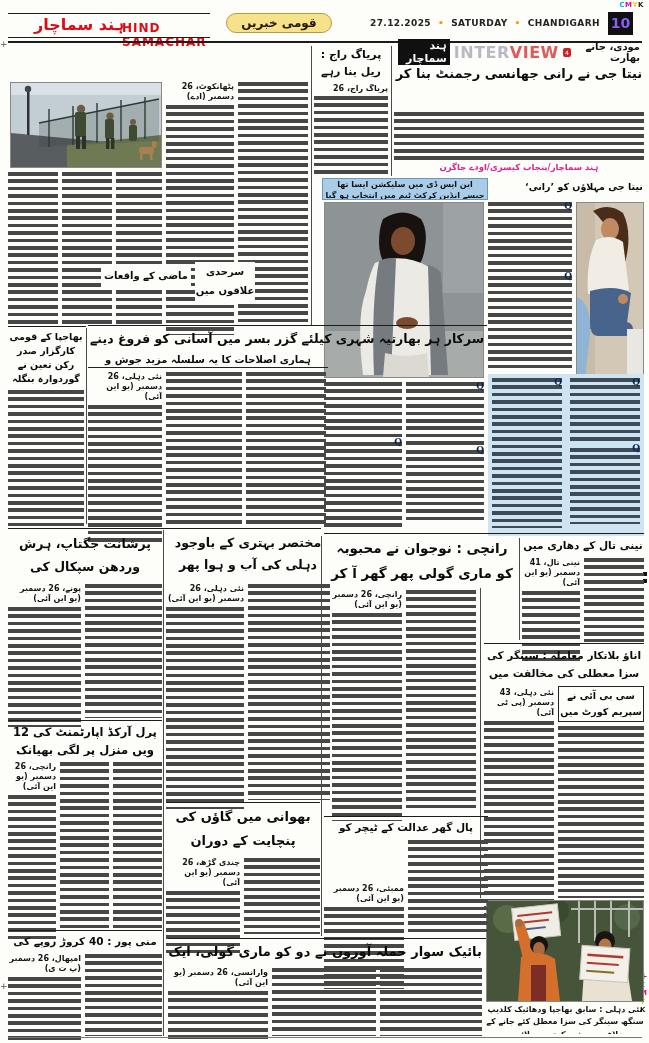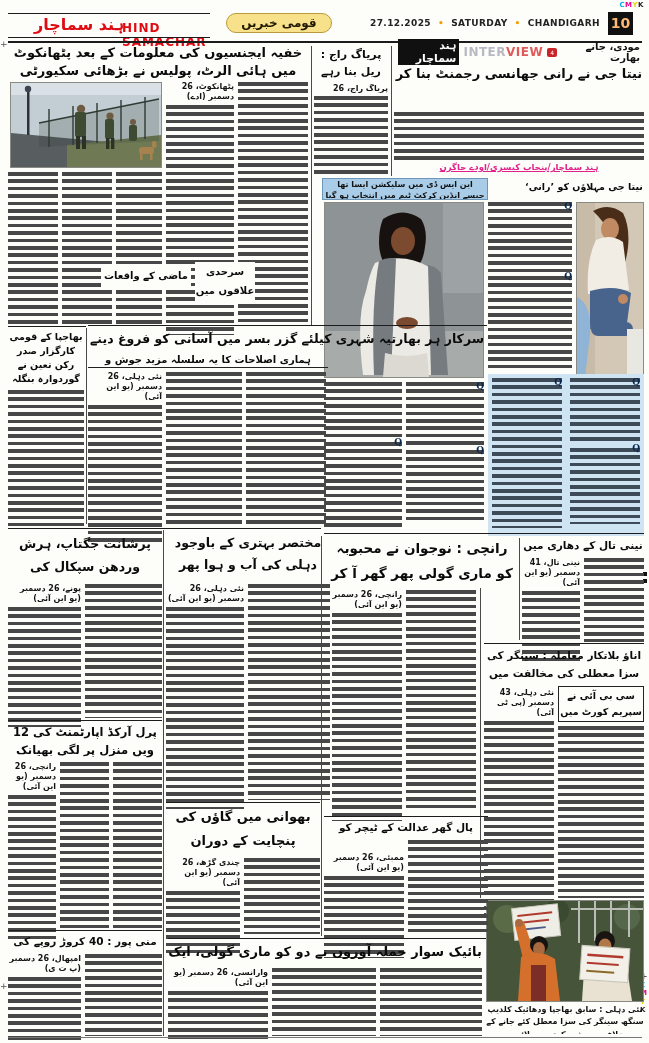--- a/index.html
+++ b/index.html
@@ -17,21 +17,21 @@
   .photo{border:1px solid #8a8a84;background:#bbb;overflow:hidden;}
   .cap{font-size:8px;font-weight:700;direction:rtl;text-align:center;line-height:1.55;color:#101010;overflow:hidden;}
   .kline{flex:1;height:2px;background:#2a2a2a;margin-top:6px;}
   .bluebox{background:#a9cde8;border:1px solid #6c97b8;}
   .bluezone{background:#cfe4f2;}
   .boxed{border:1.5px solid #222;background:#fdfdfa;}
   .masthead-u{color:#e00a12;font-weight:700;font-size:16px;direction:rtl;line-height:1.2;}
   .masthead-l{color:#e00a12;font-weight:700;font-size:12px;letter-spacing:1px;}
   .banner{background:#f8e18b;border:1px solid #b99b3e;border-radius:10px;font-size:12px;font-weight:700;
           text-align:center;direction:rtl;line-height:18px;color:#201a00;}
-  .pagebox{background:#101010;color:#fdba74;font-weight:700;font-size:14px;text-align:center;line-height:23px;}
+  .pagebox{background:#101010;color:#8b5cf6;font-weight:700;font-size:14px;text-align:center;line-height:23px;}
   .edrow{font-size:9px;font-weight:700;color:#222;letter-spacing:.4px;display:flex;gap:7px;align-items:center;justify-content:flex-end;}
   .bullet{color:#f59d00;font-size:9px;}
   .cmyk{font-size:7px;font-weight:700;letter-spacing:.5px;}
   .crop{color:#555;font-size:9px;line-height:1;}
 </style>
 </head>
 <body>
 
 <div class="sheet">
 
@@ -63,21 +63,20 @@
     <span>27.12.2025</span>
     <span class="bullet">•</span>
     <span>SATURDAY</span>
     <span class="bullet">•</span>
     <span>CHANDIGARH</span>
   </div>
   <div class="abs pagebox" style="left:608px;top:12px;width:25px;height:23px;">10</div>
 
   <div class="abs hr" style="left:8px;top:41px;width:634px;height:2px;"></div>
 
-  <div class="abs hl" style="left:8px;top:44px;width:300px;height:36px;font-size:13px;line-height:18px;">خفیہ ایجنسیوں کی معلومات کے بعد پٹھانکوٹ میں ہائی الرٹ، پولیس نے بڑھائی سکیورٹی</div>
 
   <div class="abs photo" style="left:10px;top:82px;width:152px;height:86px;">
     <svg width="150" height="84" viewBox="0 0 150 84">
       <rect width="150" height="84" fill="#c2cdd4"></rect>
       <rect width="150" height="12" fill="#d9e1e6"></rect>
       <path d="M0 50 L150 64 L150 84 L0 84 Z" fill="#585d60"></path>
       <path d="M56 62 L150 52 L150 84 L56 84 Z" fill="#6f7a55"></path>
       <path d="M28 40 L148 16 L148 58 L28 64 Z" fill="rgba(55,66,55,0.22)"></path>
       <g stroke="#2f3a33" stroke-width="1.4">
         <line x1="28" y1="40" x2="148" y2="16"></line>
@@ -126,33 +125,33 @@
   <div class="abs vr" style="left:391px;top:46px;width:1px;height:130px;"></div>
 
   <div class="abs hl" style="left:314px;top:46px;width:74px;height:36px;font-size:11px;line-height:17px;">پریاگ راج : ریل بنا رہے چار نوجوان گرفتار</div>
   <div class="abs dl" style="left:314px;top:84px;width:74px;height:10px;">پریاگ راج، 26 دسمبر (یو این آئی)</div>
   <div class="abs greek" style="left:314px;top:96px;width:74px;height:80px;"></div>
 
   <div class="abs" style="left:394px;top:44px;width:250px;height:16px;display:flex;align-items:center;gap:4px;direction:rtl;">
     <div class="kline"></div>
     <span style="font-size:10px;font-weight:700;">مودی، جانے بھارت</span>
     <span style="width:11px;height:9px;background:#cc2229;border-radius:2px;color:#fff;font-size:6px;text-align:center;line-height:9px;">4</span>
-    <span style="font-size:12px;font-weight:700;letter-spacing:.5px;direction:ltr;"><span style="color:#b9b9c4">INTER</span><span style="color:#e05a5a">VIEW</span></span>
+    <span style="font-size:16px;font-weight:700;letter-spacing:.5px;direction:ltr;"><span style="color:#b9b9c4">INTER</span><span style="color:#e05a5a">VIEW</span></span>
     <span style="font-size:11px;font-weight:700;background:#101010;color:#fff;padding:0 3px;line-height:13px;">ہند سماچار</span>
     <div class="kline"></div>
   </div>
 
   <div class="abs hl" style="left:394px;top:62px;width:250px;height:48px;font-size:13px;line-height:24px;">
     <div>نیتا جی نے رانی جھانسی رجمنٹ بنا کر</div>
 
   </div>
 
   <div class="abs" style="left:394px;top:112px;width:250px;height:62px;">
     <div class="greek" style="height:48px;"></div>
-    <div style="font-size:8.5px;font-weight:700;color:#e0218a;direction:rtl;text-align:center;margin-top:2px;text-decoration:underline;">ہند سماچار/پنجاب کیسری/اودے جاگرن</div>
+    <div style="font-size:8.5px;font-weight:700;color:#e0218a;direction:rtl;text-align:center;margin-top:2px;">ہند سماچار/پنجاب کیسری/اودے جاگرن</div>
   </div>
 
   <div class="abs sub" style="left:524px;top:178px;width:120px;height:18px;font-size:9.5px;line-height:17px;">نیتا جی مہلاؤں کو ’رانی‘ کہہ کر پکارتے تھے : روپا ایر</div>
 
   <div class="abs bluebox" style="left:322px;top:178px;width:166px;height:22px;font-size:8px;font-weight:700;direction:rtl;text-align:center;line-height:10.5px;overflow:hidden;padding:1px 2px;">این ایس ڈی میں سلیکشن ایسا تھا جیسے انڈین کرکٹ ٹیم میں انتخاب ہو گیا ہو : اندرا تیواری</div>
 
   <div class="abs photo" style="left:324px;top:202px;width:160px;height:176px;">
     <svg width="158" height="174" viewBox="0 0 158 174">
       <rect width="158" height="174" fill="#8e9496"></rect>
       <rect x="118" width="40" height="90" fill="#9da3a5"></rect>
@@ -333,21 +332,21 @@
   <div class="abs hr" style="left:166px;top:802px;width:154px;height:1px;"></div>
   <div class="abs hl" style="left:166px;top:805px;width:154px;height:50px;font-size:13px;line-height:24px;">بھوانی میں گاؤں کی پنچایت کے دوران فائرنگ، ایک زخمی</div>
   <div class="abs" style="left:166px;top:858px;width:74px;height:76px;">
     <div class="dl">چندی گڑھ، 26 دسمبر (یو این آئی)</div>
     <div class="greek" style="height:62px;margin-top:3px;"></div>
   </div>
   <div class="abs greek" style="left:244px;top:858px;width:76px;height:76px;"></div>
 
   <div class="abs hr" style="left:324px;top:816px;width:164px;height:1px;"></div>
   <div class="abs hl" style="left:324px;top:819px;width:164px;height:18px;font-size:10.5px;line-height:17px;">پال گھر عدالت کے ٹیچر کو مجبوری ضمانت دی</div>
-  <div class="abs" style="left:324px;top:853px;width:80px;height:96px;">
+  <div class="abs" style="left:324px;top:884px;width:80px;height:96px;">
     <div class="dl">ممبئی، 26 دسمبر (یو این آئی)</div>
     <div class="greek" style="height:82px;margin-top:3px;"></div>
   </div>
   <div class="abs greek" style="left:408px;top:840px;width:80px;height:96px;"></div>
 
   <div class="abs hr" style="left:168px;top:938px;width:318px;height:1px;"></div>
   <div class="abs hl" style="left:168px;top:941px;width:314px;height:22px;font-size:13px;line-height:21px;">بائیک سوار حملہ آوروں نے دو کو ماری گولی، ایک کی موت</div>
   <div class="abs" style="left:168px;top:968px;width:100px;height:68px;">
     <div class="dl">وارانسی، 26 دسمبر (یو این آئی)</div>
     <div class="greek" style="height:54px;margin-top:3px;"></div>

